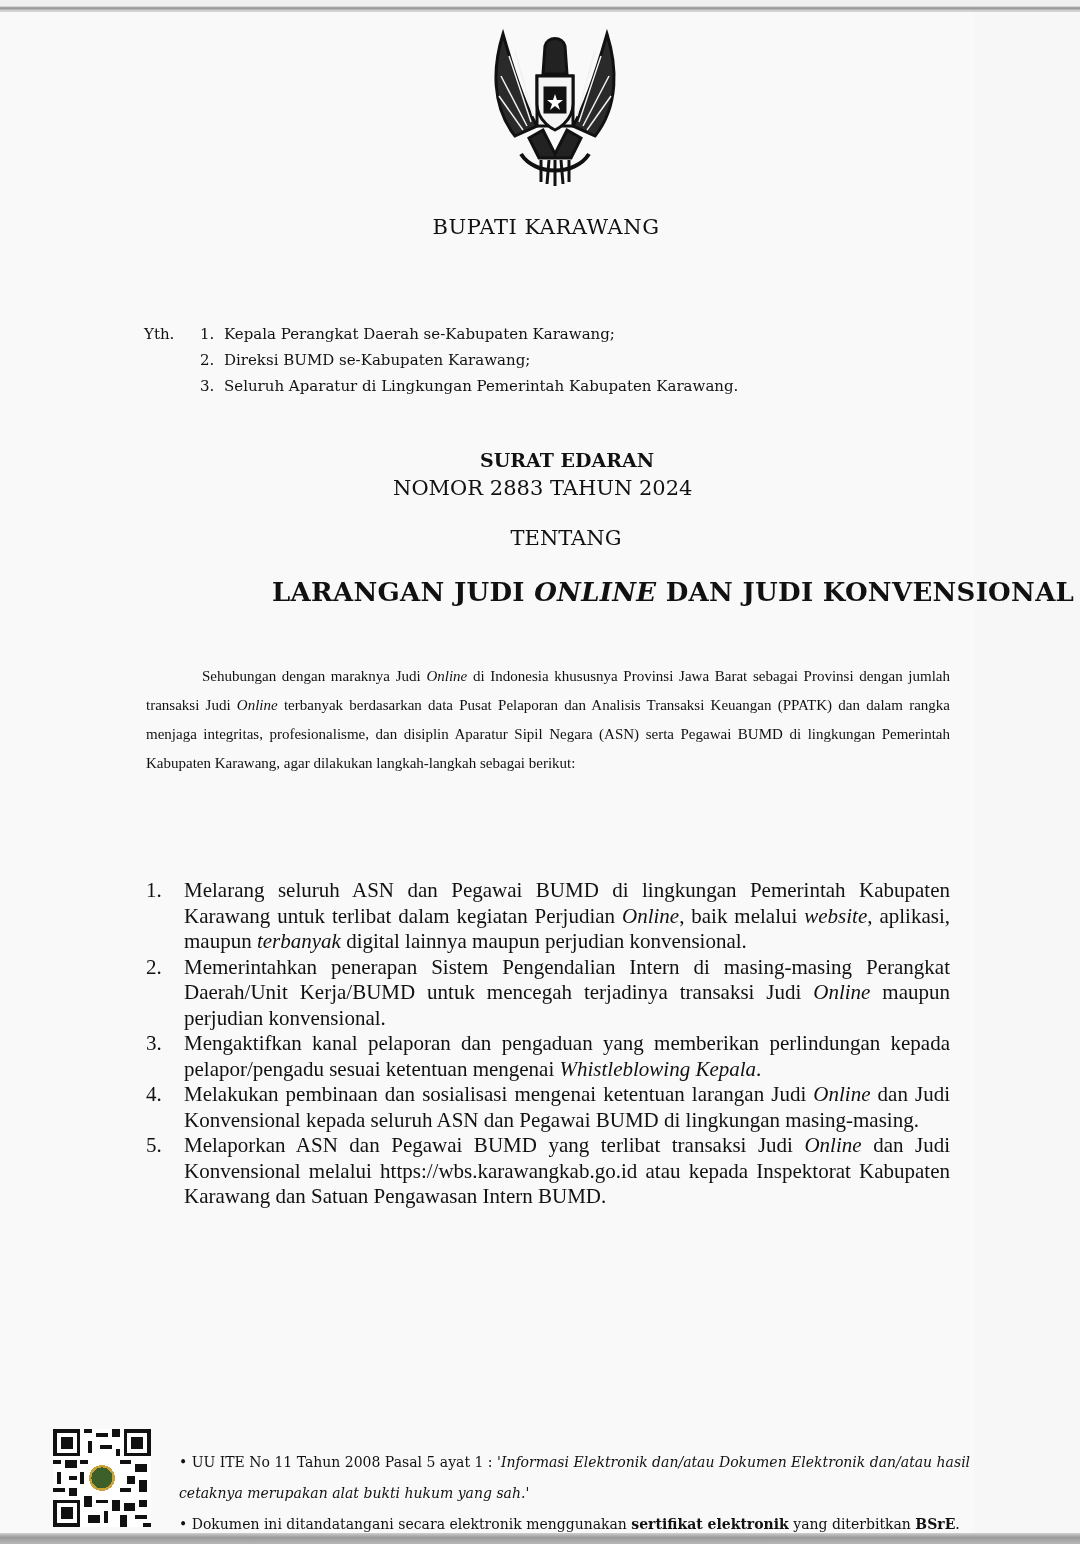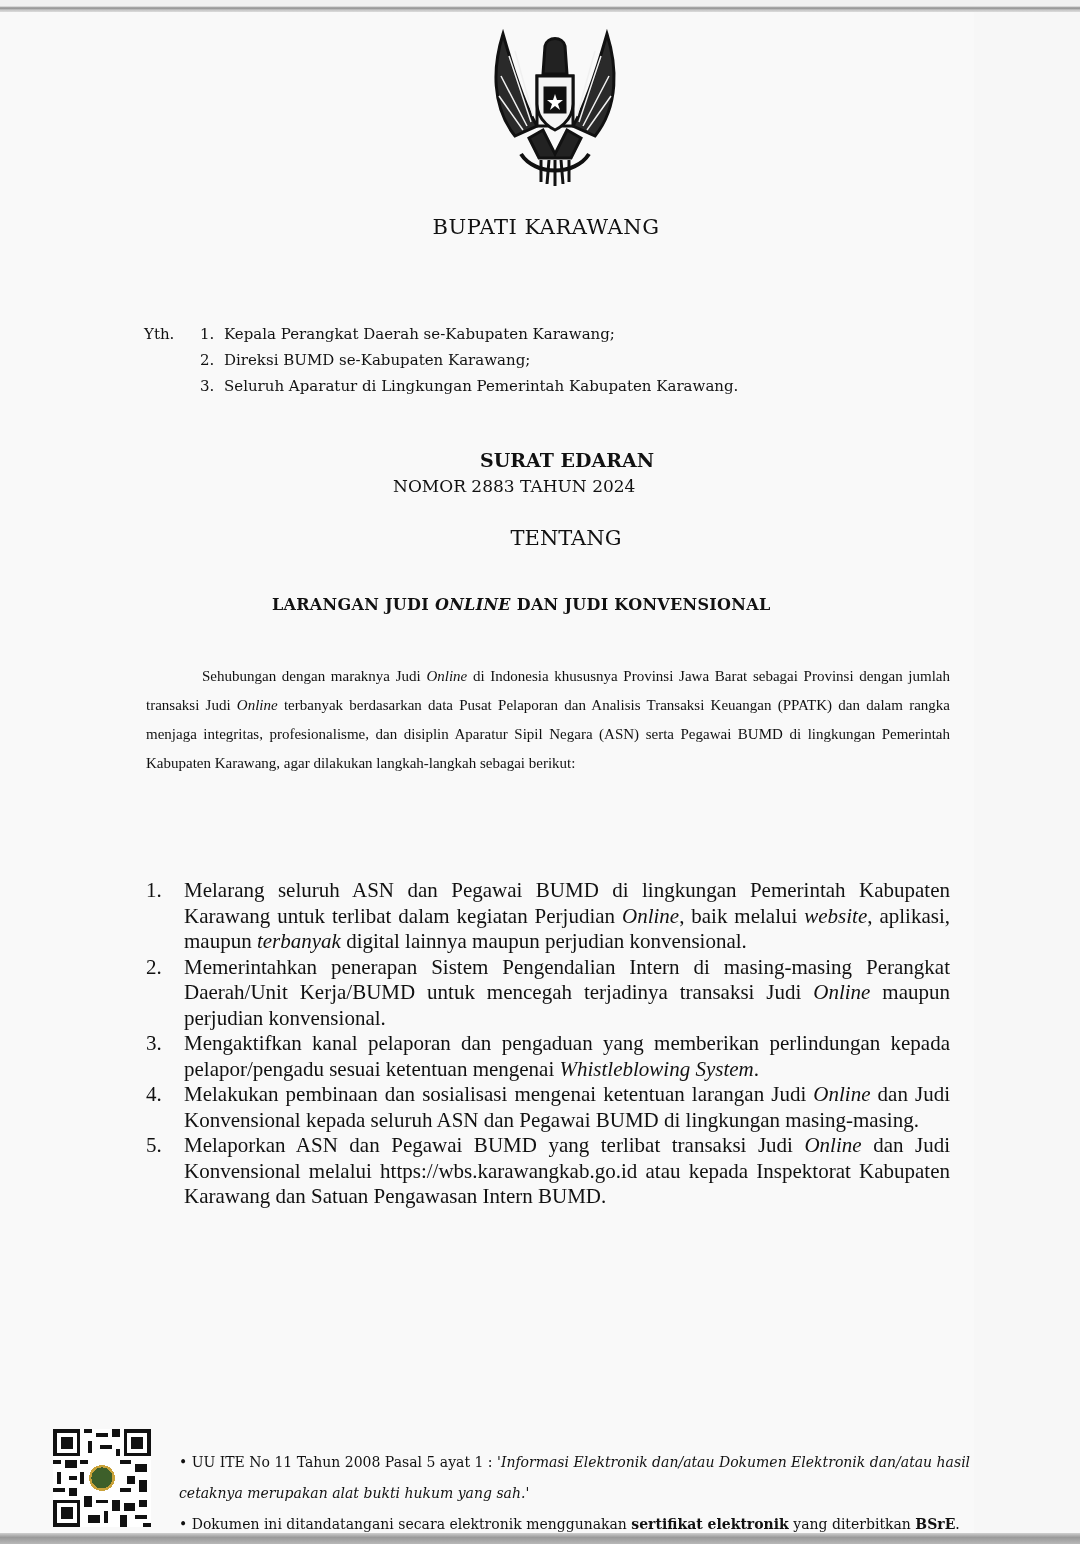--- a/index.html
+++ b/index.html
@@ -24,23 +24,23 @@
   .emblem {
     position: absolute; left: 485px; top: 14px; width: 140px; height: 170px;
   }
   .abs { position: absolute; white-space: nowrap; }
   .title-bupati { left: 0; width: 1092px; text-align: center; top: 203px; font-size: 21px; letter-spacing: 0.5px; }
   .yth { left: 144px; top: 309px; font-size: 15px; line-height: 26px; }
   .yth-row { display: flex; }
   .yth-label { width: 56px; }
   .yth-num { width: 24px; }
   .se-title { left: 0; width: 1134px; text-align: center; top: 437px; font-size: 19px; font-weight: bold; }
-  .se-nomor { left: 393px; top: 464px; font-size: 17px; }
+  .se-nomor { left: 393px; top: 464px; font-size: 21px; }
   .se-tentang { left: 0; width: 1132px; text-align: center; top: 514px; font-size: 21px; }
-  .se-subject { left: 272px; top: 583px; font-size: 16px; font-weight: bold; letter-spacing: 0.3px; }
+  .se-subject { left: 272px; top: 565px; font-size: 26px; font-weight: bold; letter-spacing: 0.3px; }
   .body-text {
     position: absolute; left: 146px; top: 650px; width: 804px;
     font-size: 15px; line-height: 29px; text-align: justify;
     text-indent: 56px; font-family: "Liberation Serif", "DejaVu Serif", serif;
   }
   .list {
     position: absolute; left: 146px; top: 866px; width: 804px;
     font-size: 21px; line-height: 25.5px; font-family: "Liberation Serif", "DejaVu Serif", serif;
     margin: 0; padding: 0; list-style: none;
   }
@@ -112,21 +112,21 @@
     <li>
       <span class="num">1.</span>
       <span class="txt"><span>Melarang seluruh ASN dan Pegawai BUMD di lingkungan Pemerintah Kabupaten Karawang untuk terlibat dalam kegiatan Perjudian </span><i>Online</i><span>, baik melalui </span><i>website</i><span>, aplikasi, maupun </span><i>terbanyak</i><span> digital lainnya maupun perjudian konvensional.</span></span>
     </li>
     <li>
       <span class="num">2.</span>
       <span class="txt"><span>Memerintahkan penerapan Sistem Pengendalian Intern di masing-masing Perangkat Daerah/Unit Kerja/BUMD untuk mencegah terjadinya transaksi Judi </span><i>Online</i><span> maupun perjudian konvensional.</span></span>
     </li>
     <li>
       <span class="num">3.</span>
-      <span class="txt"><span>Mengaktifkan kanal pelaporan dan pengaduan yang memberikan perlindungan kepada pelapor/pengadu sesuai ketentuan mengenai </span><i>Whistleblowing System</i><span>.</span></span>
+      <span class="txt"><span>Mengaktifkan kanal pelaporan dan pengaduan yang memberikan perlindungan kepada pelapor/pengadu sesuai ketentuan mengenai </span><i>Whistleblowing Kepala</i><span>.</span></span>
     </li>
     <li>
       <span class="num">4.</span>
       <span class="txt"><span>Melakukan pembinaan dan sosialisasi mengenai ketentuan larangan Judi </span><i>Online</i><span> dan Judi Konvensional kepada seluruh ASN dan Pegawai BUMD di lingkungan masing-masing.</span></span>
     </li>
     <li>
       <span class="num">5.</span>
       <span class="txt"><span>Melaporkan ASN dan Pegawai BUMD yang terlibat transaksi Judi </span><i>Online</i><span> dan Judi Konvensional melalui https://wbs.karawangkab.go.id atau kepada Inspektorat Kabupaten Karawang dan Satuan Pengawasan Intern BUMD.</span></span>
     </li>
   </ol>

